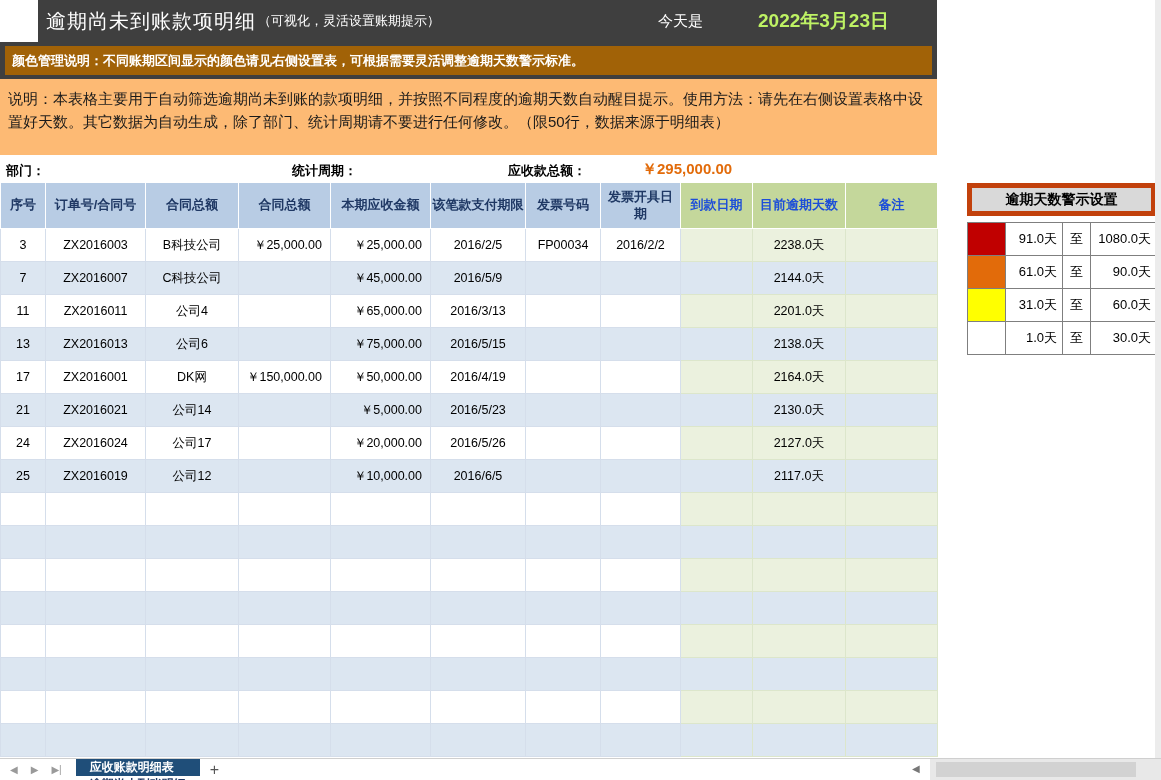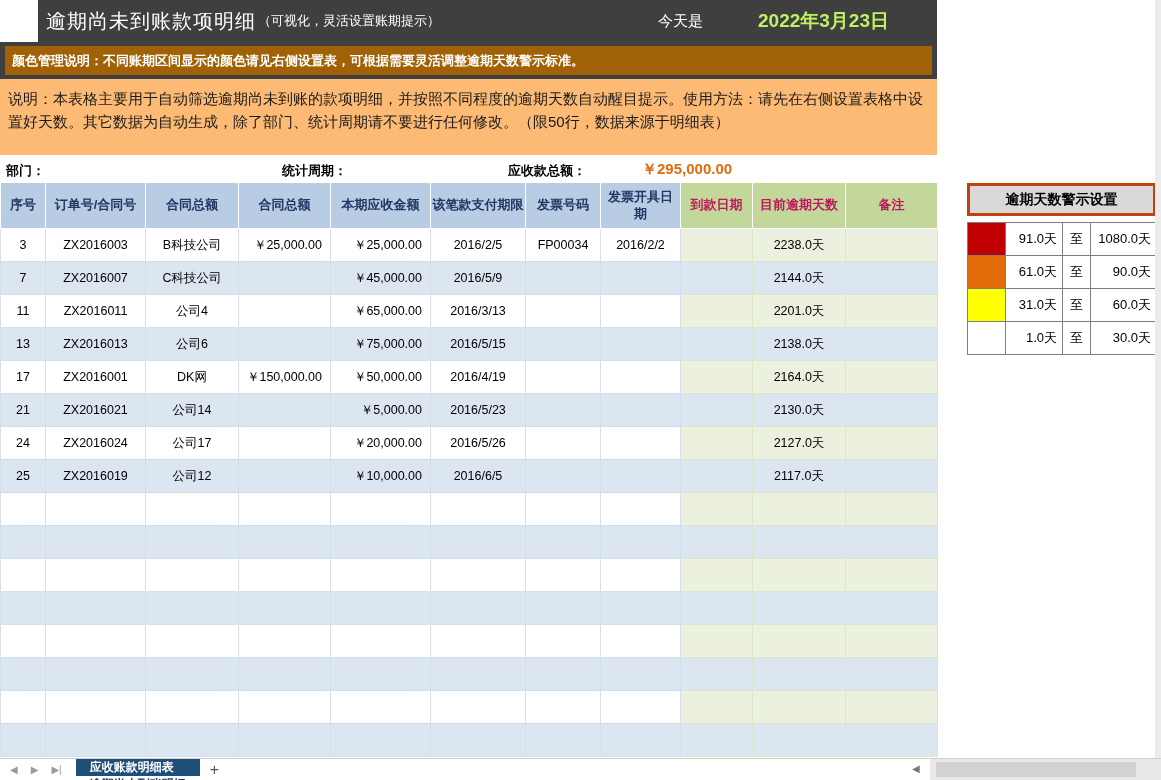--- a/index.html
+++ b/index.html
@@ -21,36 +21,36 @@
   .noticebar { position:absolute; left:0; top:42px; width:937px; height:37px; background:#3F3F3F; padding:4px 5px; }
   .notice-red { height:100%; background:#a16207; color:#fff; font-weight:bold; font-size:13px;
     display:flex; align-items:center; padding-left:7px; }
   
   .description { position:absolute; left:0; top:79px; width:937px; height:76px;
     background:#fdba74; font-size:15px; line-height:1.55; padding:8px 10px 0 8px; color:#1a1a1a; }
   
   .info-row { position:absolute; left:0; top:155px; width:937px; height:27px; background:#fff; font-size:13px; }
   .info-row span { position:absolute; top:7px; }
   .lbl { font-weight:bold; }
-  #dept { left:6px; } #period { left:282px; } #total-label { left:508px; }
+  #dept { left:6px; } #period { left:292px; } #total-label { left:508px; }
   #total-value { left:642px; top:5px; color:#E26B0A; font-weight:bold; font-size:15px; }
   
   .table-wrap { position:absolute; left:0; top:182px; width:937px; }
   table.main { border-collapse:collapse; table-layout:fixed; width:937px; }
   table.main th { background:#B8CCE4; color:#1F3864; font-weight:bold; font-size:13px;
     height:46px; border:1px solid #fff; padding:1px; line-height:1.25; vertical-align:middle; }
-  table.main th.green { background:#C4D79B; color:#be185d; }
+  table.main th.green { background:#C4D79B; color:#1d4ed8; }
   table.main td { height:33px; border:1px solid #D5DEEB; font-size:12.5px; text-align:center;
     background:#fff; overflow:hidden; white-space:nowrap; }
   table.main tr.stripe td { background:#DCE6F1; }
   table.main td.green { background:#EBF1DE; border-color:#DCE6CB; }
   table.main td.money { text-align:right; padding-right:8px; }
   
   .settings { position:absolute; left:967px; top:183px; width:189px; }
-  .settings-header { height:33px; background:#D9D9D9; border:3px solid #c2410c;
+  .settings-header { height:33px; background:#D9D9D9; border:5px solid #c2410c;
     display:flex; align-items:center; justify-content:center; font-weight:bold; font-size:14px; }
   table.settings-table { border-collapse:collapse; table-layout:fixed; width:189px; margin-top:6px; }
   table.settings-table td { height:33px; border:1px solid #7F7F7F; font-size:13px; background:#fff; }
   table.settings-table td.num { text-align:right; padding-right:5px; }
   table.settings-table td.zhi { text-align:center; }
   
   .tabbar { position:absolute; left:0; top:758px; width:1161px; height:22px; background:#fff;
     border-top:1px solid #CFCFCF; display:flex; align-items:stretch; }
   .nav-arrows { display:flex; align-items:center; gap:13px; padding:0 14px 0 10px; color:#9a9a9a; font-size:10px; }
   .tabs { display:flex;flex-direction:column; }

